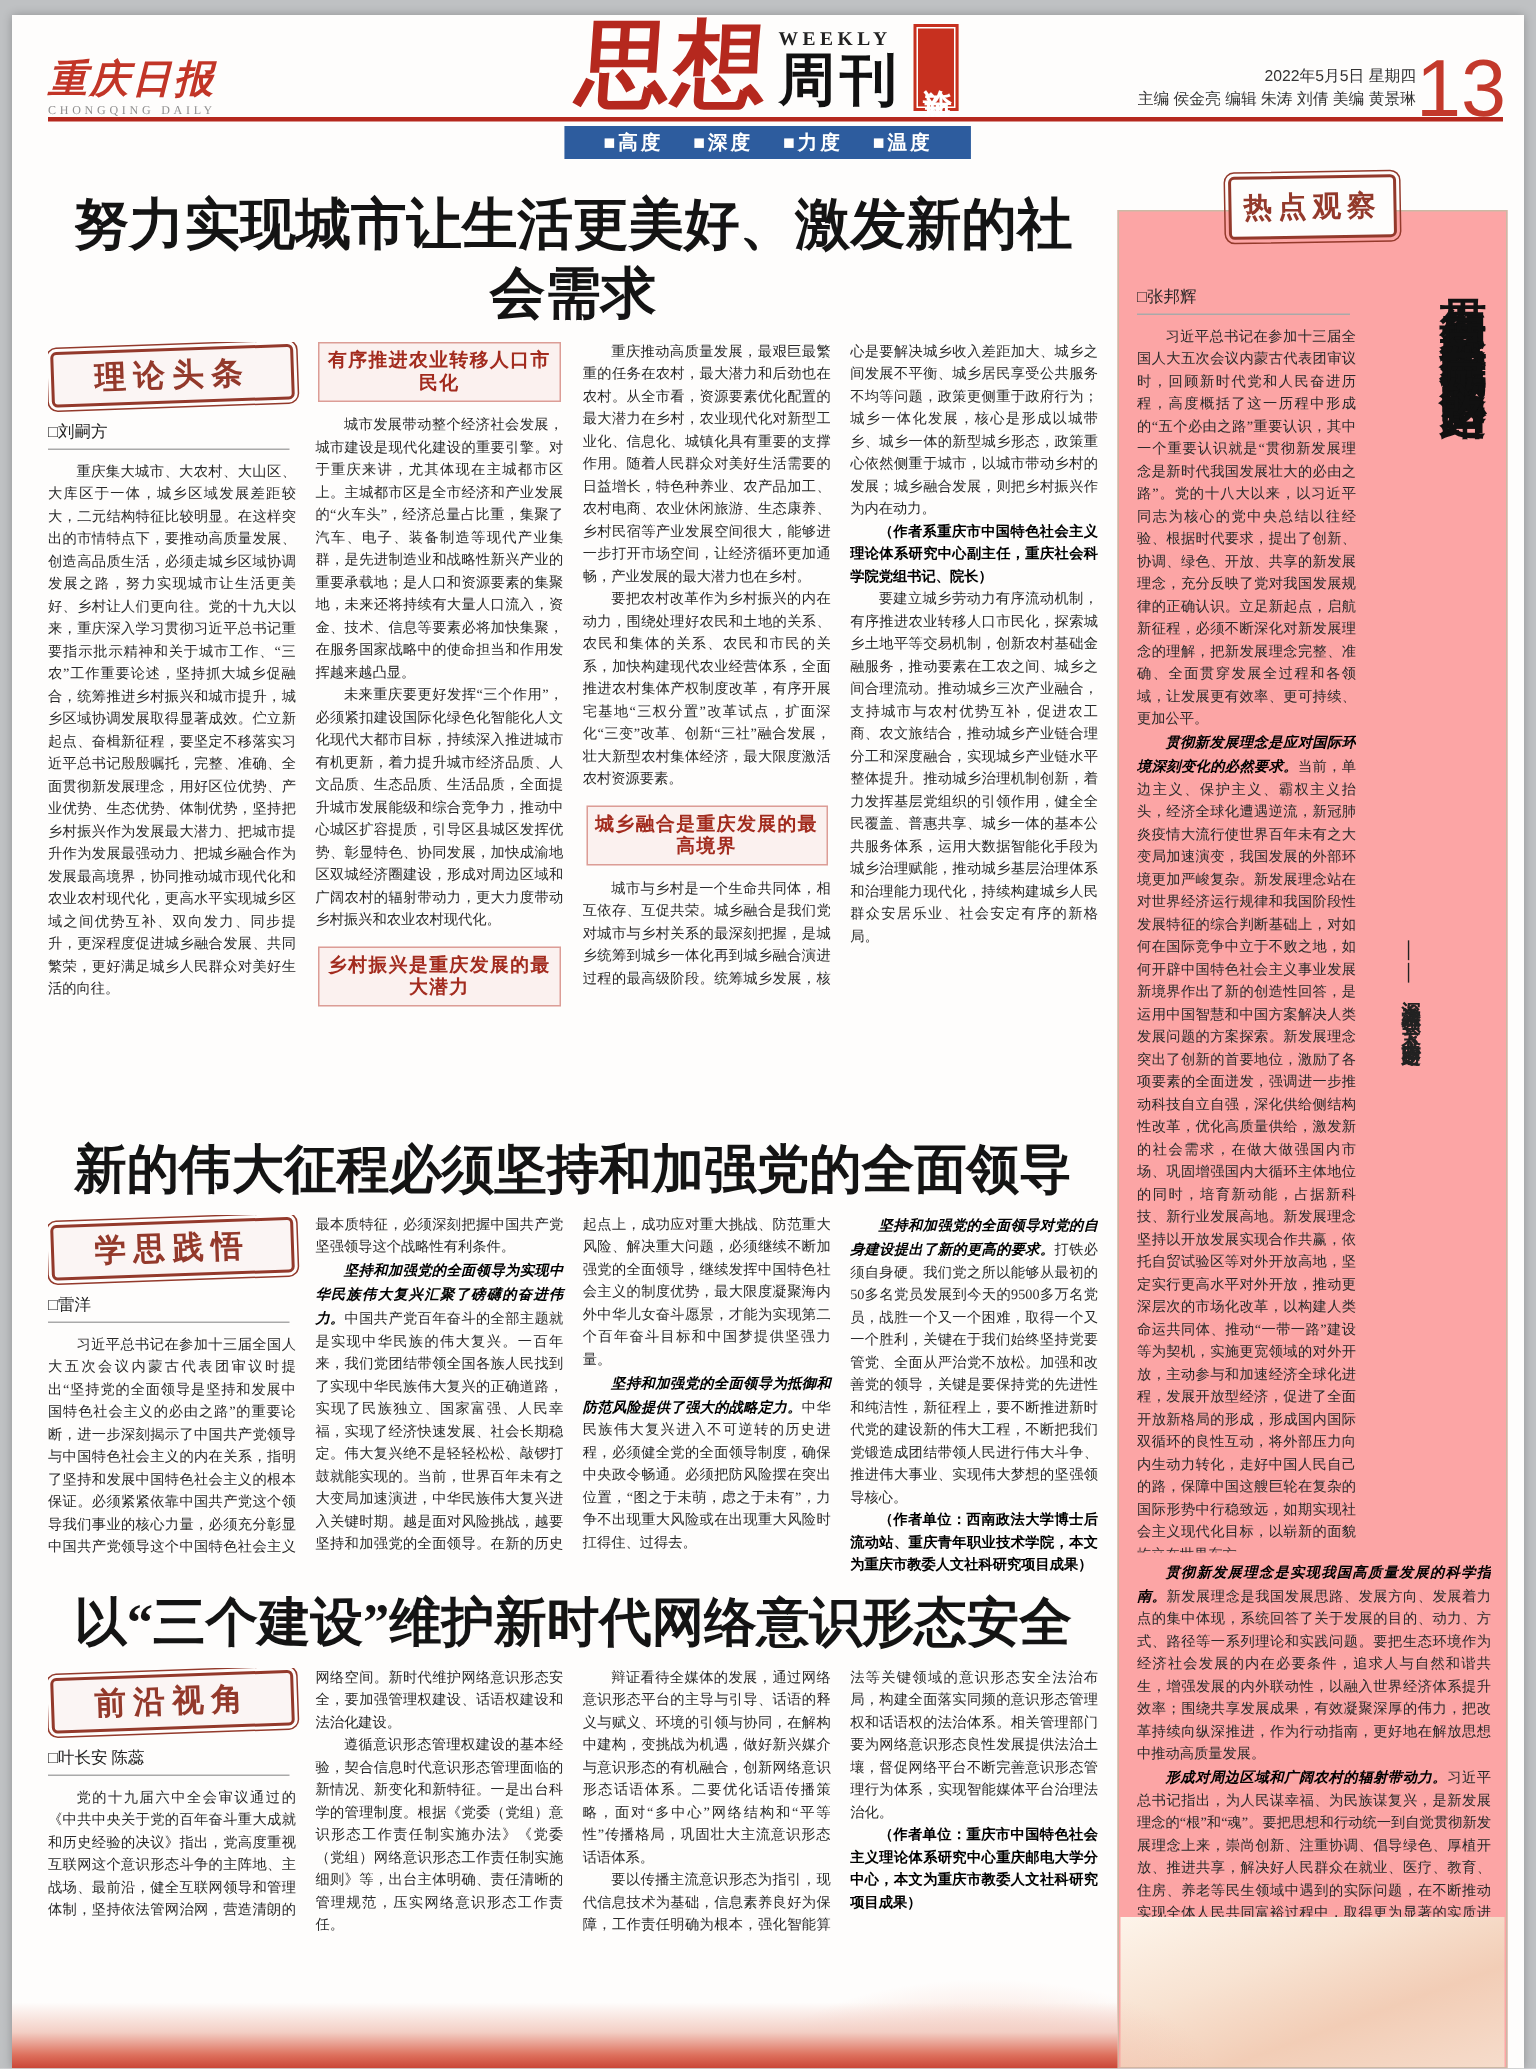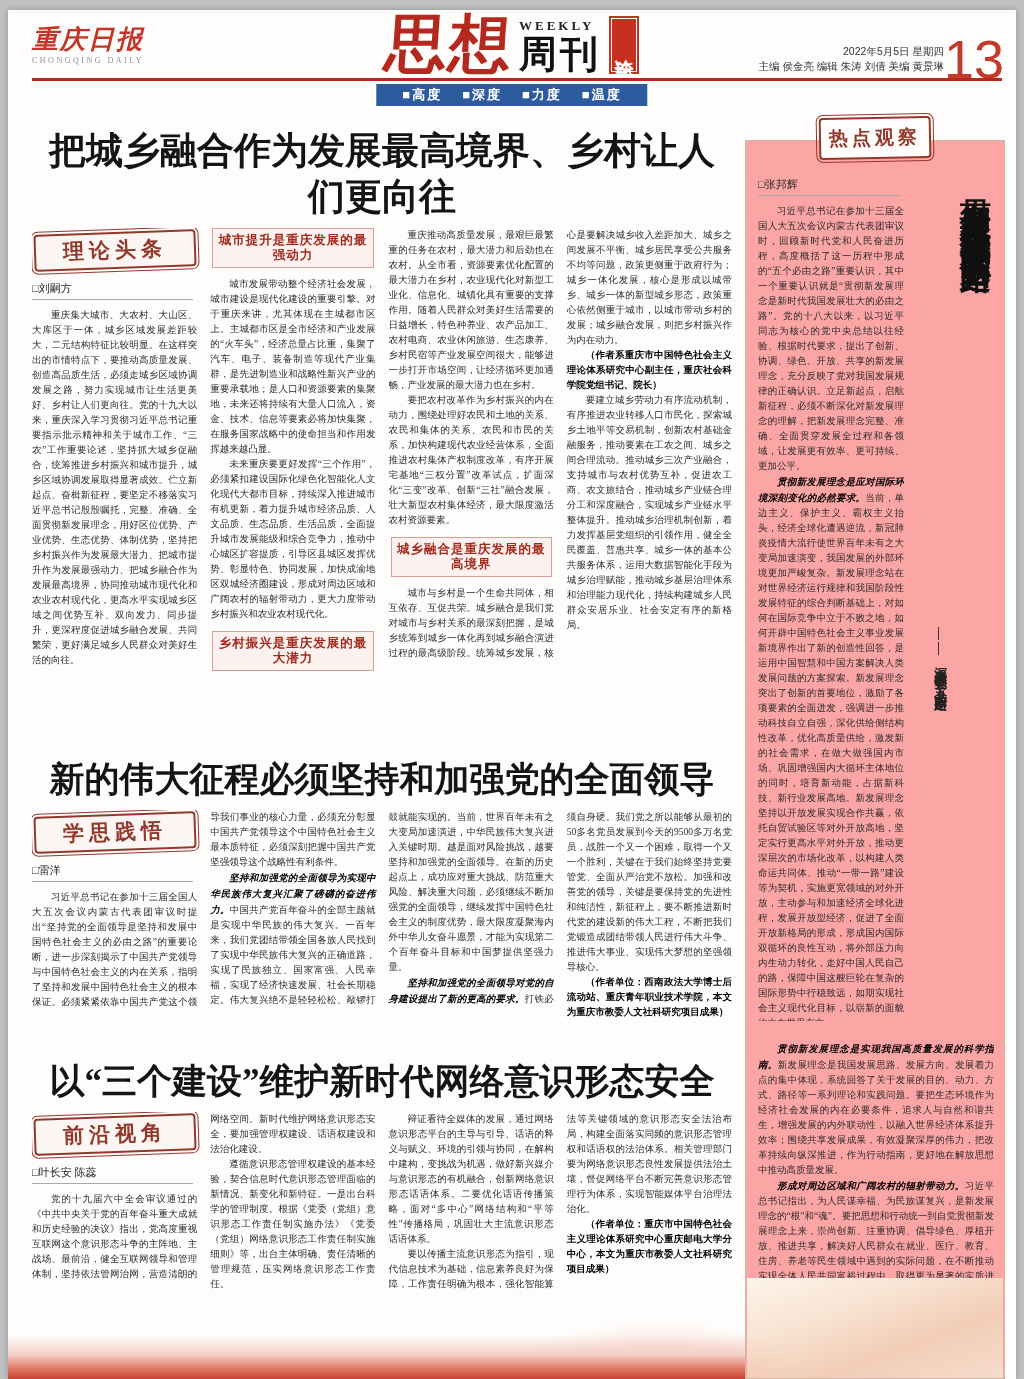--- a/index.html
+++ b/index.html
@@ -1,20 +1,20 @@
 <!DOCTYPE html>
 <html><head>
 <meta charset="utf-8">
 <style>
   html,body { margin:0; padding:0; background:#bfc1c3; }
   body { font-family:"Liberation Serif","DejaVu Serif",serif; }
   .page { position:relative; width:1008px; height:1369px; margin:10px auto 0; background:#fefdfc; overflow:hidden; box-shadow:0 0 6px rgba(0,0,0,.25); }
 
   
-  .logo-block { position:absolute; left:24px; top:17px; }
+  .logo-block { position:absolute; left:24px; top:30px; }
   .logo-cn { font-size:26px; font-weight:bold; color:#c23527; font-style:italic; letter-spacing:2px; line-height:26px; }
   .logo-en { font-size:8px; color:#8f8f8f; letter-spacing:2.5px; margin-top:3px; }
   .center-title { position:absolute; left:50%; top:4px; transform:translateX(-50%); display:flex; align-items:flex-end; }
   .t-sixiang { font-size:62px; font-weight:900; color:#b5281e; line-height:60px; letter-spacing:2px; transform:skewX(-4deg); }
   .t-mid { display:flex; flex-direction:column; align-items:flex-start; margin-left:6px; }
   .t-weekly { font-size:13px; font-weight:bold; color:#222; letter-spacing:3px; }
   .t-zhoukan { font-size:38px; font-weight:900; color:#111; line-height:40px; letter-spacing:3px; }
   .xinlun { margin-left:8px; width:30px; height:58px; background:#c7301f; color:#fff; writing-mode:vertical-rl; text-orientation:upright; font-size:19px; font-weight:bold; display:flex; align-items:center; justify-content:center; box-shadow:inset 0 0 0 2px #c7301f, inset 0 0 0 3px #fff; }
   .right-info { position:absolute; right:72px; top:34px; text-align:right; font-size:10.5px; color:#333; line-height:15px; font-family:"Liberation Sans",sans-serif; }
   .page-num { position:absolute; right:12px; top:24px; font-size:54px; line-height:50px; color:#c3392b; font-family:"Liberation Sans",sans-serif; }
@@ -35,21 +35,21 @@
   .affil { font-weight:bold; color:#000; }
   .lead { font-weight:bold; color:#000; font-family:"Liberation Sans",sans-serif; font-size:9.5px;font-style:italic; }
   .subhead-box { border:1px solid #dc9d96; background:#fbf1ef; color:#a22b1e; font-weight:bold; font-size:12.5px; text-align:center; padding:4px 2px; margin:9px 2px; letter-spacing:1px; break-inside:avoid; }
   .stamp { border:2px solid #93392b; outline:1px solid #93392b; outline-offset:2px; border-radius:4px; color:#93392b; font-size:21px; font-weight:bold; letter-spacing:5px; padding:9px 4px; text-align:center; transform:rotate(-2deg); width:150px; margin:4px auto 12px; break-inside:avoid; background:rgba(180,60,40,.04); }
   .byline { font-size:11px; color:#222; border-bottom:1px solid #a9a9a9; padding-bottom:3px; margin:2px 4px 8px 0; text-indent:0; break-inside:avoid; }
 
   
   .hotspot { position:absolute; left:737px; top:130px; width:260px; height:1239px; border:1px solid #cbb9a5; box-sizing:border-box; background:#fca5a5; }
   .hs-stamp { position:absolute; top:-24px; left:50%; transform:translateX(-50%) rotate(-1deg); background:#fefdfc; border:2px solid #93392b; outline:1px solid #93392b; outline-offset:2px; border-radius:4px; color:#93392b; font-size:19px; font-weight:bold; letter-spacing:4px; padding:6px 8px; white-space:nowrap; }
   .hs-inner { padding:34px 10px 0 12px; }
-  .hs-top { display:flex; }
+  .hs-top { display:flex;align-items:flex-end; }
   .hs-col { width:146px; height:846px; overflow:hidden; text-align:justify; font-size:9.5px; line-height:15px; color:#2a2a2a; }
   .hs-title-block { flex:1; height:860px; overflow:hidden; display:flex; flex-direction:row-reverse; justify-content:flex-start; padding-left:2px; }
   .vtitle { writing-mode:vertical-rl; text-orientation:upright; font-size:31px; font-weight:900; color:#111; line-height:1.25; letter-spacing:3px; }
   .vsubtitle { writing-mode:vertical-rl; text-orientation:mixed; font-size:13px; font-weight:bold; color:#222; padding-top:452px; margin-right:6px; letter-spacing:2px; }
   .hs-rest { margin-top:6px; height:266px; overflow:hidden; text-align:justify; font-size:9.5px; line-height:15px; color:#2a2a2a; }
   .hs-art { position:absolute; left:1px; right:1px; bottom:0; height:100px; background:linear-gradient(160deg,#fdf4ea 0%,#f8e3d2 35%,#f2cdb6 65%,#f6dccb 100%); }
 
   
   .footer-band { position:absolute; left:0; width:737px; bottom:0; height:44px; background:linear-gradient(to bottom, rgba(255,255,255,0) 0%, #f3cfc5 45%, #dd6f5c 80%, #c94536 100%); }
   .footer-glow { position:absolute; left:500px; width:300px; bottom:0; height:60px; background:radial-gradient(ellipse at center bottom, rgba(240,170,150,.55), rgba(255,255,255,0) 70%); }
@@ -75,27 +75,27 @@
     <div class="right-info">
       <div>2022年5月5日  星期四</div>
       <div>主编 侯金亮  编辑 朱涛 刘倩  美编 黄景琳</div>
     </div>
     <div class="page-num">13</div>
     <div class="red-rule"></div>
     <div class="tag-bar"><span class="tag-item">■高度</span><span class="tag-item">■深度</span><span class="tag-item">■力度</span><span class="tag-item">■温度</span></div>
   </div>
 
   <div class="article a1" style="top:118px;">
-    <h1>把城乡融合作为发展最高境界、乡村让人们更向往</h1>
+    <h1>努力实现城市让生活更美好、激发新的社会需求</h1>
     <div class="art-body">
       <div class="stamp">理论头条</div>
       <p class="byline">□刘嗣方</p>
       <div>
           <p class="body-p">重庆集大城市、大农村、大山区、大库区于一体，城乡区域发展差距较大，二元结构特征比较明显。在这样突出的市情特点下，要推动高质量发展、创造高品质生活，必须走城乡区域协调发展之路，努力实现城市让生活更美好、乡村让人们更向往。党的十九大以来，重庆深入学习贯彻习近平总书记重要指示批示精神和关于城市工作、“三农”工作重要论述，坚持抓大城乡促融合，统筹推进乡村振兴和城市提升，城乡区域协调发展取得显著成效。伫立新起点、奋楫新征程，要坚定不移落实习近平总书记殷殷嘱托，完整、准确、全面贯彻新发展理念，用好区位优势、产业优势、生态优势、体制优势，坚持把乡村振兴作为发展最大潜力、把城市提升作为发展最强动力、把城乡融合作为发展最高境界，协同推动城市现代化和农业农村现代化，更高水平实现城乡区域之间优势互补、双向发力、同步提升，更深程度促进城乡融合发展、共同繁荣，更好满足城乡人民群众对美好生活的向往。</p>
-          <div class="subhead-box">城市提升是重庆发展的最强动力</div>
+          <div class="subhead-box">有序推进农业转移人口市民化</div>
           <p class="body-p">城市发展带动整个经济社会发展，城市建设是现代化建设的重要引擎。对于重庆来讲，尤其体现在主城都市区上。主城都市区是全市经济和产业发展的“火车头”，经济总量占比重，集聚了汽车、电子、装备制造等现代产业集群，是先进制造业和战略性新兴产业的重要承载地；是人口和资源要素的集聚地，未来还将持续有大量人口流入，资金、技术、信息等要素必将加快集聚，在服务国家战略中的使命担当和作用发挥越来越凸显。</p>
           <p class="body-p">未来重庆要更好发挥“三个作用”，必须紧扣建设国际化绿色化智能化人文化现代大都市目标，持续深入推进城市有机更新，着力提升城市经济品质、人文品质、生态品质、生活品质，全面提升城市发展能级和综合竞争力，推动中心城区扩容提质，引导区县城区发挥优势、彰显特色、协同发展，加快成渝地区双城经济圈建设，形成对周边区域和广阔农村的辐射带动力，更大力度带动乡村振兴和农业农村现代化。</p>
           <div class="subhead-box">乡村振兴是重庆发展的最大潜力</div>
           <p class="body-p">重庆推动高质量发展，最艰巨最繁重的任务在农村，最大潜力和后劲也在农村。从全市看，资源要素优化配置的最大潜力在乡村，农业现代化对新型工业化、信息化、城镇化具有重要的支撑作用。随着人民群众对美好生活需要的日益增长，特色种养业、农产品加工、农村电商、农业休闲旅游、生态康养、乡村民宿等产业发展空间很大，能够进一步打开市场空间，让经济循环更加通畅，产业发展的最大潜力也在乡村。</p>
           <p class="body-p">要把农村改革作为乡村振兴的内在动力，围绕处理好农民和土地的关系、农民和集体的关系、农民和市民的关系，加快构建现代农业经营体系，全面推进农村集体产权制度改革，有序开展宅基地“三权分置”改革试点，扩面深化“三变”改革、创新“三社”融合发展，壮大新型农村集体经济，最大限度激活农村资源要素。</p>
           <div class="subhead-box">城乡融合是重庆发展的最高境界</div>
           <p class="body-p">城市与乡村是一个生命共同体，相互依存、互促共荣。城乡融合是我们党对城市与乡村关系的最深刻把握，是城乡统筹到城乡一体化再到城乡融合演进过程的最高级阶段。统筹城乡发展，核心是要解决城乡收入差距加大、城乡之间发展不平衡、城乡居民享受公共服务不均等问题，政策更侧重于政府行为；城乡一体化发展，核心是形成以城带乡、城乡一体的新型城乡形态，政策重心依然侧重于城市，以城市带动乡村的发展；城乡融合发展，则把乡村振兴作为内在动力。</p>
           <p class="body-p affil">（作者系重庆市中国特色社会主义理论体系研究中心副主任，重庆社会科学院党组书记、院长）</p>
           <p class="body-p">要建立城乡劳动力有序流动机制，有序推进农业转移人口市民化，探索城乡土地平等交易机制，创新农村基础金融服务，推动要素在工农之间、城乡之间合理流动。推动城乡三次产业融合，支持城市与农村优势互补，促进农工商、农文旅结合，推动城乡产业链合理分工和深度融合，实现城乡产业链水平整体提升。推动城乡治理机制创新，着力发挥基层党组织的引领作用，健全全民覆盖、普惠共享、城乡一体的基本公共服务体系，运用大数据智能化手段为城乡治理赋能，推动城乡基层治理体系和治理能力现代化，持续构建城乡人民群众安居乐业、社会安定有序的新格局。</p>
         </div>
@@ -103,20 +103,21 @@
   </div>
 
   <div class="article a2" style="top:748px;">
     <h1>新的伟大征程必须坚持和加强党的全面领导</h1>
     <div class="art-body">
       <div class="stamp">学思践悟</div>
       <p class="byline">□雷洋</p>
       <div>
           <p class="body-p">习近平总书记在参加十三届全国人大五次会议内蒙古代表团审议时提出“坚持党的全面领导是坚持和发展中国特色社会主义的必由之路”的重要论断，进一步深刻揭示了中国共产党领导与中国特色社会主义的内在关系，指明了坚持和发展中国特色社会主义的根本保证。必须紧紧依靠中国共产党这个领导我们事业的核心力量，必须充分彰显中国共产党领导这个中国特色社会主义最本质特征，必须深刻把握中国共产党坚强领导这个战略性有利条件。</p>
           <p class="body-p"><b class="lead">坚持和加强党的全面领导为实现中华民族伟大复兴汇聚了磅礴的奋进伟力。</b>中国共产党百年奋斗的全部主题就是实现中华民族的伟大复兴。一百年来，我们党团结带领全国各族人民找到了实现中华民族伟大复兴的正确道路，实现了民族独立、国家富强、人民幸福，实现了经济快速发展、社会长期稳定。伟大复兴绝不是轻轻松松、敲锣打鼓就能实现的。当前，世界百年未有之大变局加速演进，中华民族伟大复兴进入关键时期。越是面对风险挑战，越要坚持和加强党的全面领导。在新的历史起点上，成功应对重大挑战、防范重大风险、解决重大问题，必须继续不断加强党的全面领导，继续发挥中国特色社会主义的制度优势，最大限度凝聚海内外中华儿女奋斗愿景，才能为实现第二个百年奋斗目标和中国梦提供坚强力量。</p>
+          <p class="body-p"><b class="lead">坚持和加强党的全面领导为抵御和防范风险提供了强大的战略定力。</b>中华民族伟大复兴进入不可逆转的历史进程，必须健全党的全面领导制度，确保中央政令畅通。必须把防风险摆在突出位置，“图之于未萌，虑之于未有”，力争不出现重大风险或在出现重大风险时扛得住、过得去。</p>
           <p class="body-p"><b class="lead">坚持和加强党的全面领导对党的自身建设提出了新的更高的要求。</b>打铁必须自身硬。我们党之所以能够从最初的50多名党员发展到今天的9500多万名党员，战胜一个又一个困难，取得一个又一个胜利，关键在于我们始终坚持党要管党、全面从严治党不放松。加强和改善党的领导，关键是要保持党的先进性和纯洁性，新征程上，要不断推进新时代党的建设新的伟大工程，不断把我们党锻造成团结带领人民进行伟大斗争、推进伟大事业、实现伟大梦想的坚强领导核心。</p>
           <p class="body-p affil">（作者单位：西南政法大学博士后流动站、重庆青年职业技术学院，本文为重庆市教委人文社科研究项目成果）</p>
         </div>
     </div>
   </div>
 
   <div class="article a3" style="top:1050px;">
     <h1>以“三个建设”维护新时代网络意识形态安全</h1>
     <div class="art-body">
       <div class="stamp">前沿视角</div>

